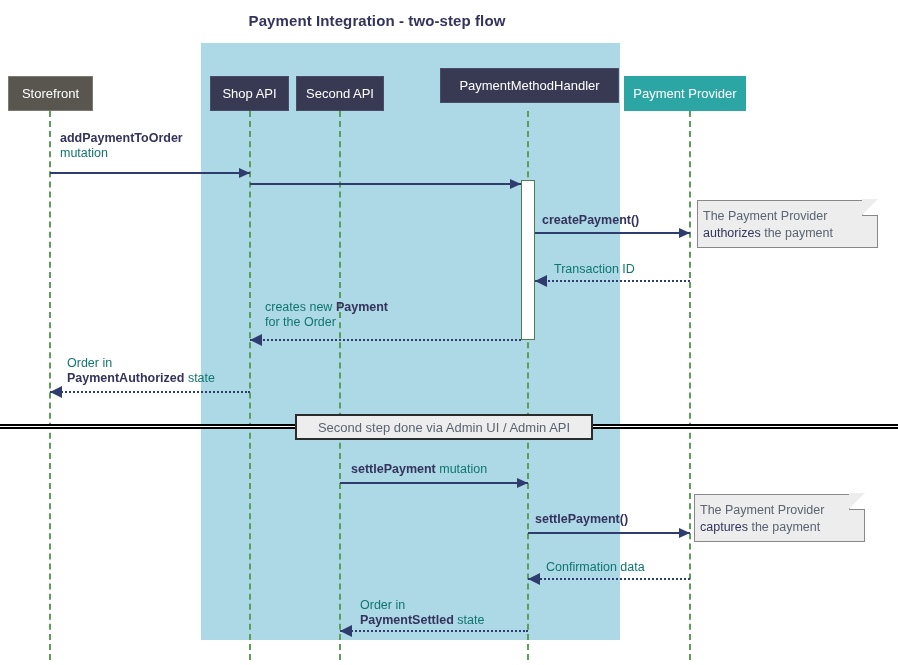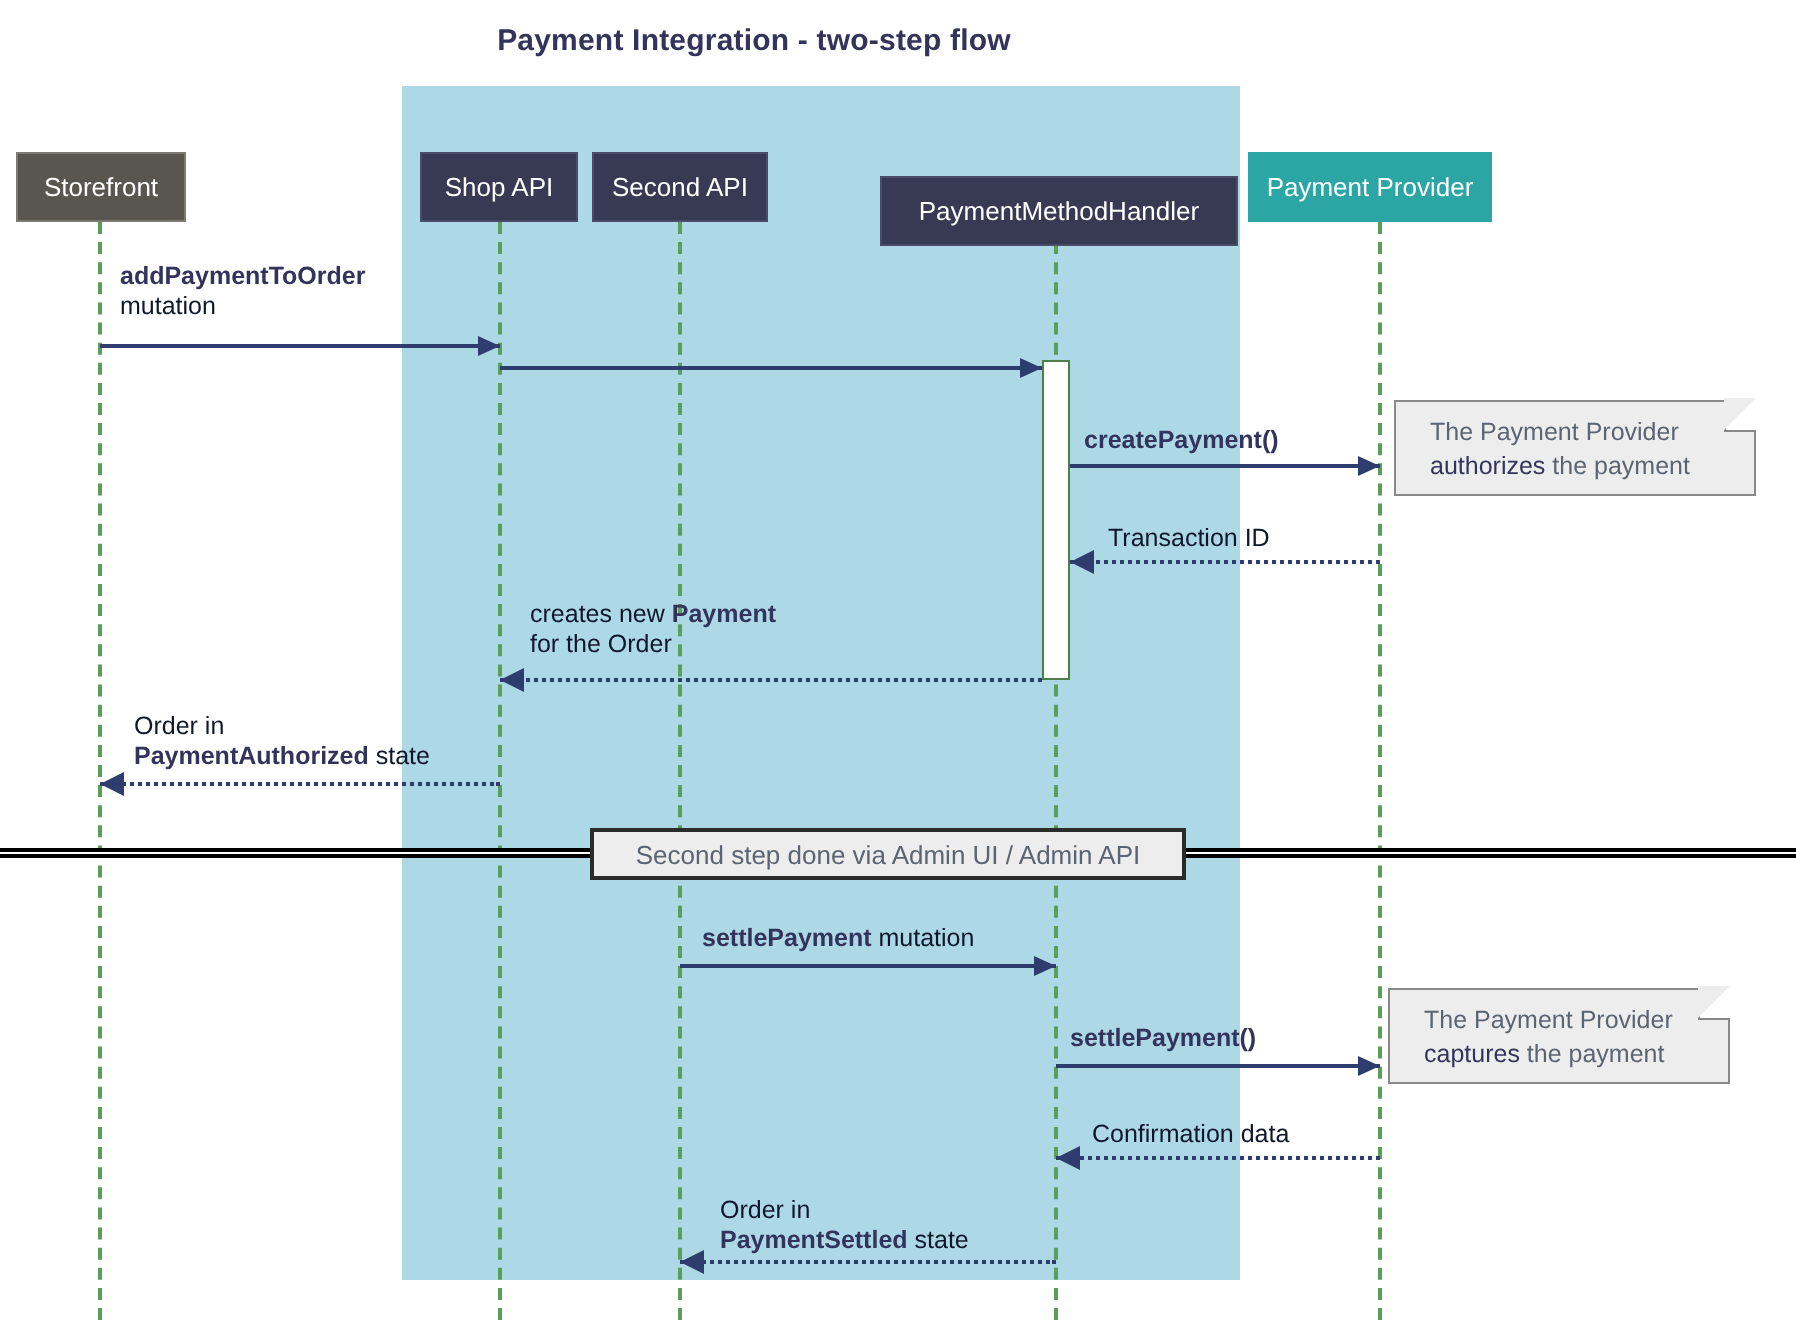--- a/index.html
+++ b/index.html
@@ -100,32 +100,32 @@
     border-right: 12px solid #2E3C6E;
   }
   .msg-label {
     position: absolute;
     font-size: 12.5px;
     color: #5a6472;
     white-space: nowrap;
     line-height: 15px;
   }
   .msg-label b { color: #33335c; font-weight: bold; }
-  .msg-label .plain { color: #0f172a; font-weight: normal; }
+  .msg-label .plain { color: #0f766e; font-weight: normal; }
 
   
   .note {
     position: absolute;
     background: #EDEDED;
     border: 1px solid #888888;
     box-sizing: border-box;
     font-size: 12.5px;
     color: #5a6472;
     line-height: 17px;
-    padding: 7px 10px 7px 17px;
+    padding: 7px 10px 7px 5px;
   }
   .note b { color: #33335c; font-weight: normal; margin-top: 30px; }
   .note-fold {
     position: absolute;
     right: -1px;
     top: -1px;
     width: 15px;
     height: 15px;
     background: #ffffff;
     border-left: 1px solid #888888;
@@ -179,21 +179,21 @@
       <div class="lifeline" style="left: 689px; top: 111px; height: 549px;"></div>
     </div>
 
 
   <div class="diagram-title">Payment Integration - two-step flow</div>
 
   <div id="participants">
       <div class="participant p-storefront" style="left: 8px; top: 76px; width: 85px; height: 35px; background: rgb(89, 86, 80);">Storefront</div>
       <div class="participant p-dark" style="left: 210px; top: 76px; width: 79px; height: 35px; background: rgb(55, 58, 82);">Shop API</div>
       <div class="participant p-dark" style="left: 296px; top: 76px; width: 88px; height: 35px; background: rgb(55, 58, 82);">Second API</div>
-      <div class="participant p-dark" style="left: 440px; top: 88px; width: 179px; height: 35px; background: rgb(55, 58, 82);">PaymentMethodHandler</div>
+      <div class="participant p-dark" style="left: 440px; top: 68px; width: 179px; height: 35px; background: rgb(55, 58, 82);">PaymentMethodHandler</div>
       <div class="participant p-teal" style="left: 624px; top: 76px; width: 122px; height: 35px; background: rgb(43, 166, 164);">Payment Provider</div>
     </div>
 
   <div id="activations">
       <div class="activation" style="left: 521px; top: 180px; width: 14px; height: 160px;"></div>
     </div>
 
   <div id="messages">
       <div class="msg-line" style="left: 50px; top: 172px; width: 200px;"></div>
       <div class="arrow-head arrow-right" style="top: 168px; left: 239px;"></div>

